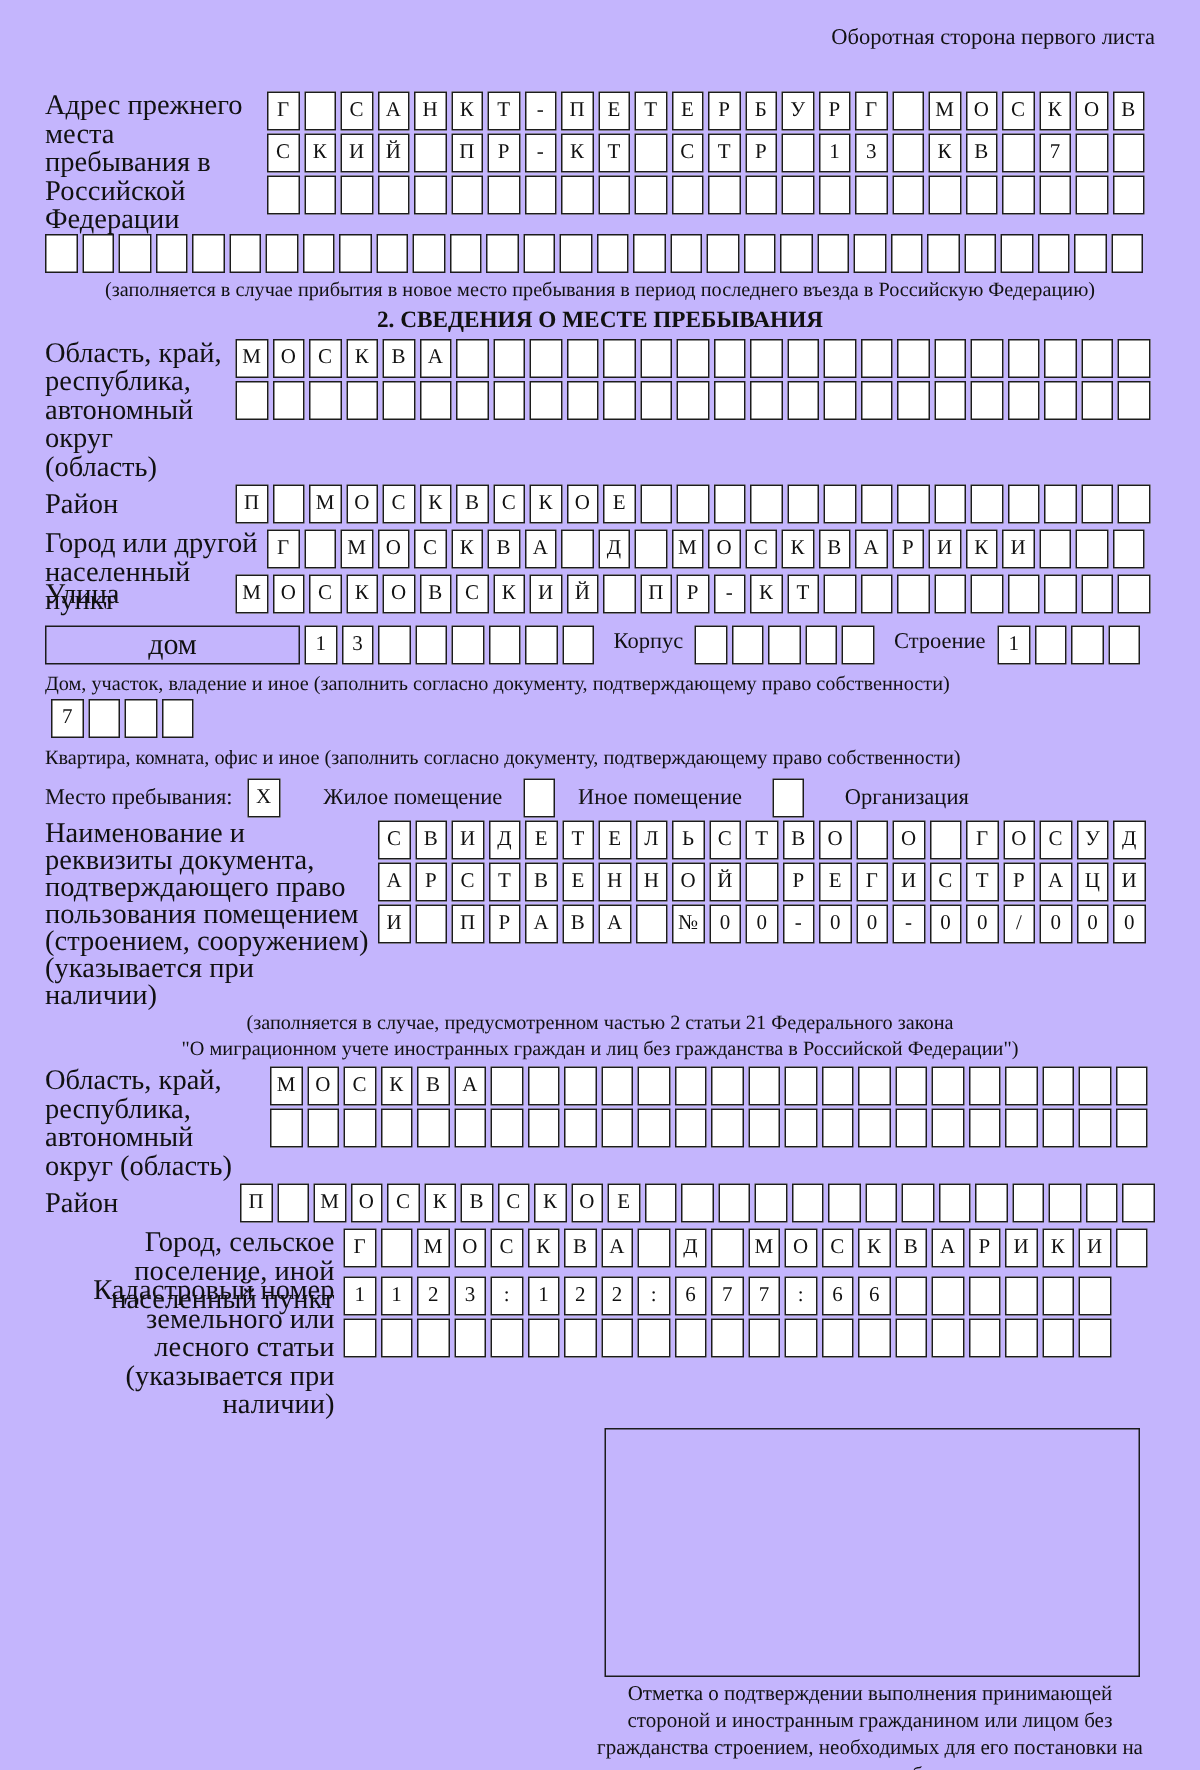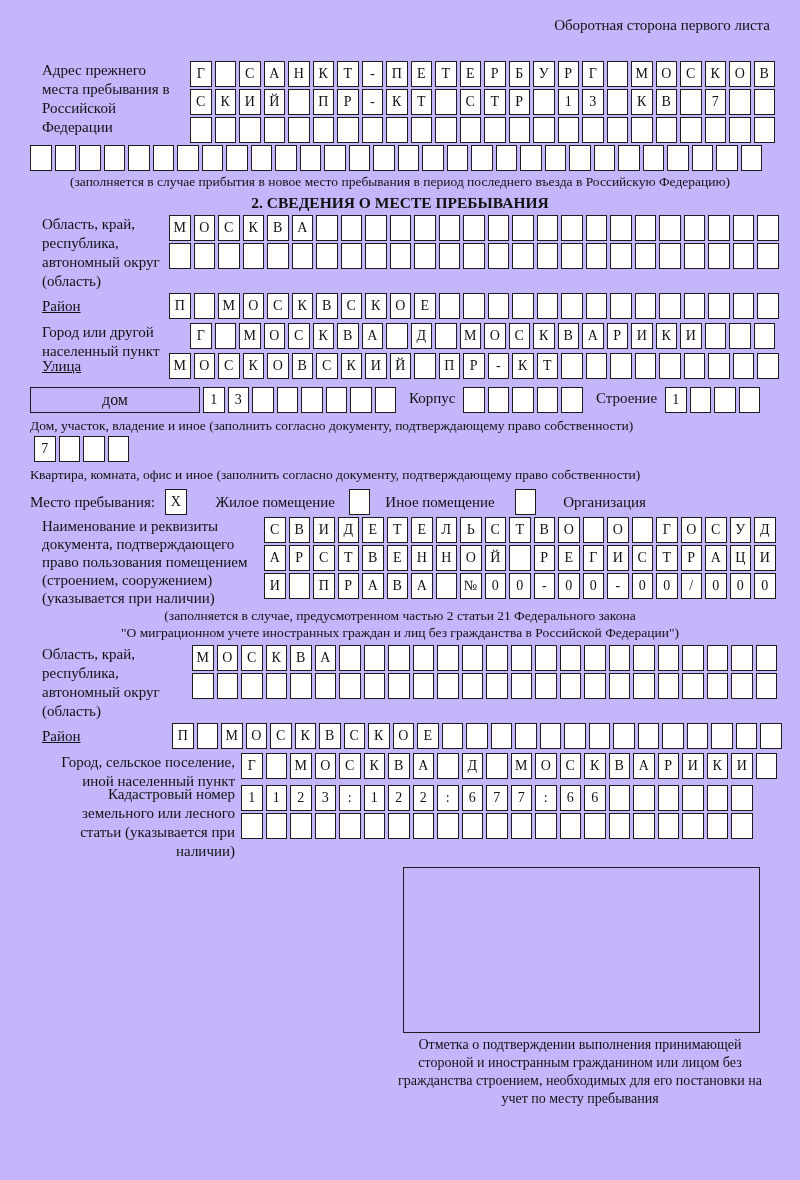--- a/index.html
+++ b/index.html
@@ -2,32 +2,32 @@
 <html><head>
 <meta charset="utf-8">
 <style>
   html,body{margin:0;padding:0;background:#fff;}
   .page{position:relative;width:800px;height:1180px;box-sizing:border-box;
     padding:16px 30px 0 30px;background:#c4b5fd;color:#111;overflow:hidden;
     font-family:"Liberation Serif","DejaVu Serif",serif;}
   .header-note{text-align:right;font-size:15px;line-height:19px;}
   .frow{display:flex;align-items:flex-start;}
   .rows{display:flex;flex-direction:column;}
-  .label{font-size:15px;line-height:19px;flex:0 0 auto;box-sizing:border-box;padding-right:6px;margin-left:12px;}
-  .vpad{padding-top:4px;text-decoration:underline;}
+  .label{font-size:19px;line-height:19px;flex:0 0 auto;box-sizing:border-box;padding-right:6px;}
+  .vpad{padding-top:4px;}
   .ovf{height:26px;overflow:visible;}
   .doc-label{line-height:18px;}
   .w127{width:127px;} .w130{width:130px;} .w148{width:148px;}
   .w150{width:150px;} .w199{width:199px;text-align:right;} .w222{width:222px;}
   .cellrow{display:flex;margin-bottom:2px;}
   .cell{box-sizing:border-box;flex:0 0 21.5px;width:21.5px;height:26px;
     border:1.6px solid #1c1c1c;margin-right:3px;display:flex;align-items:center;
     justify-content:center;font-size:14px;background:#fff;}
   .widebox{box-sizing:border-box;height:26px;border:1.6px solid #1c1c1c;
-    display:flex;align-items:center;justify-content:center;font-size:16px;flex:0 0 auto;}
+    display:flex;align-items:center;justify-content:center;font-size:20px;flex:0 0 auto;}
   .inline-lbl{font-size:15px;padding:3px 8px 0 10px;flex:0 0 auto;}
   .note{font-size:13.5px;line-height:17px;}
   .center{text-align:center;}
   .sect-title{font-weight:bold;font-size:15.5px;line-height:20px;text-align:center;}
   .stay-row{display:flex;align-items:center;font-size:15px;}
   .stay-row .cell{flex:0 0 21.5px;}
   .stamp-box{box-sizing:border-box;width:357px;height:166px;border:1.8px solid #1c1c1c;
     margin:6px 10px 0 auto;}
   .stamp-note{width:380px;margin:3px 0 0 auto;text-align:center;font-size:14px;line-height:18px;}
 </style>

